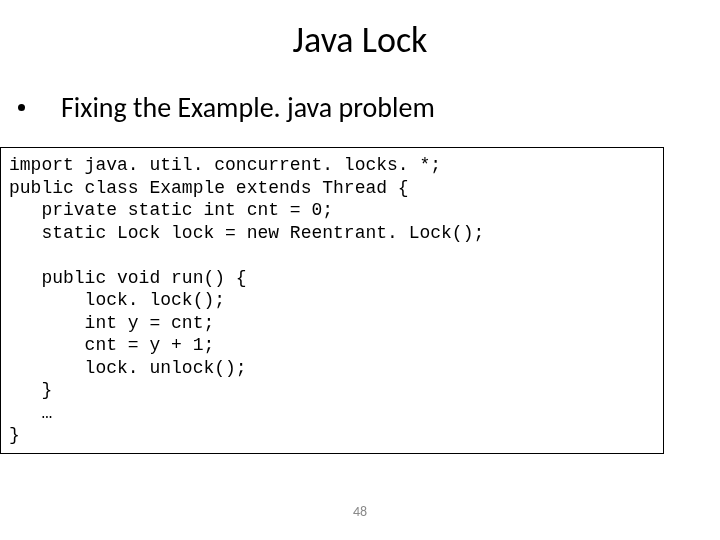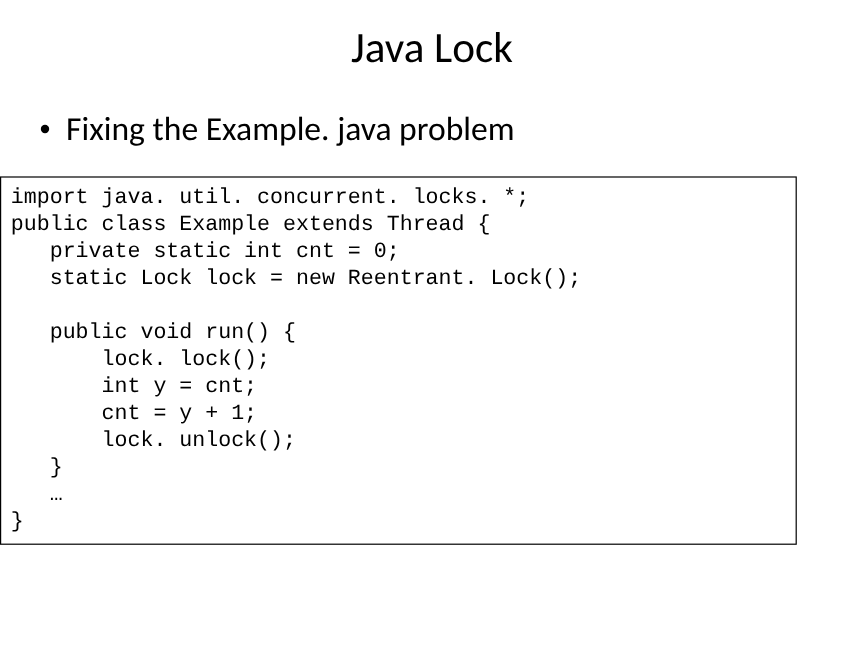--- a/index.html
+++ b/index.html
@@ -20,22 +20,23 @@
   }
   .title {
     text-align: center;
     font-size: 36px;
     font-weight: 400;
     margin: 0 0 28px 0;
   }
   .bullet-row {
     display: flex;
     align-items: center;
-    padding-left: 34px;
+    padding-left: 18px;
     margin-bottom: 22px;
+    gap: 22px;
   }
   .bullet {
     width: 7px;
     height: 7px;
     background: #000;
     border-radius: 50%;
     margin-right: 14px;
     flex-shrink: 0;
   }
   .bullet-text {
@@ -79,14 +80,15 @@
 <span></span>
 <span>   public void run() {</span>
 <span>       lock. lock();</span>
 <span>       int y = cnt;</span>
 <span>       cnt = y + 1;</span>
 <span>       lock. unlock();</span>
 <span>   }</span>
 <span>   …</span>
 <span>}</span></div>
 
+  <div class="page-num">48</div>
 
 </div>
 
 </body></html>

